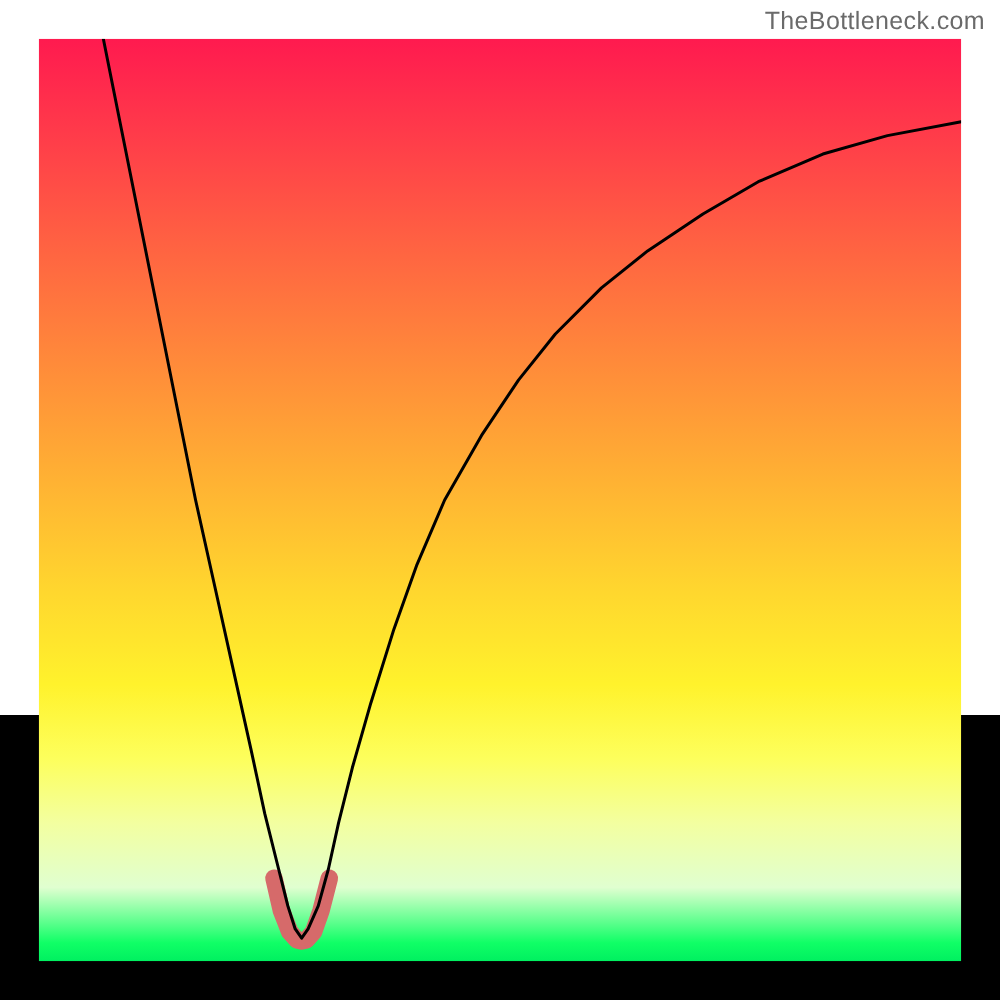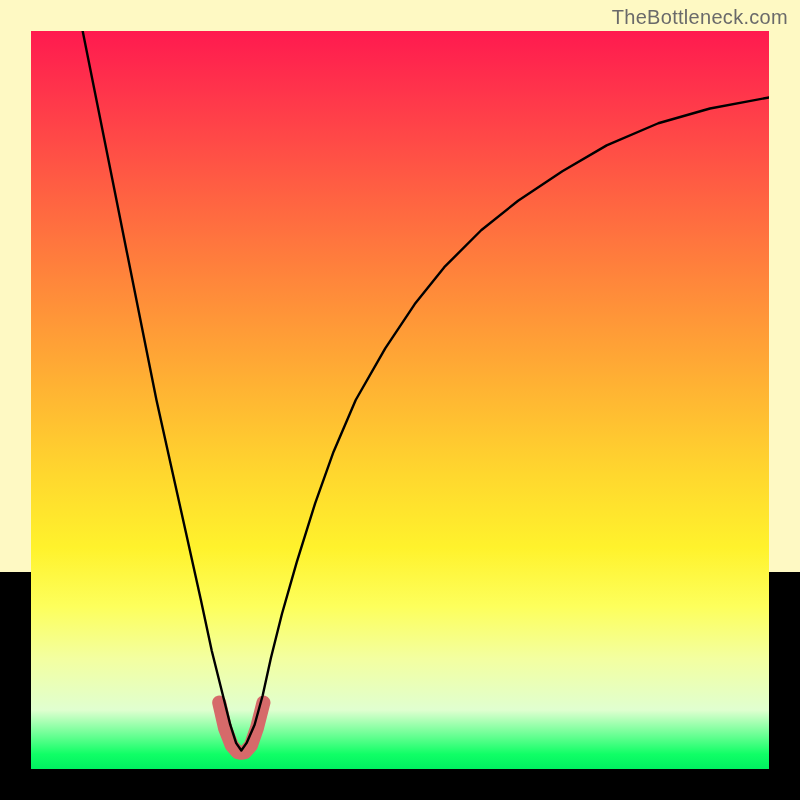--- a/index.html
+++ b/index.html
@@ -8,21 +8,21 @@
     width: 800px;
     height: 800px;
     background: #000;
     overflow: hidden;
     font-family: Arial, Helvetica, sans-serif;
   }
   .frame {
     position: relative;
     width: 800px;
     height: 572px;
-    background: #fef9c3;
+    background: #ffffff;
   }
   .watermark {
     position: absolute;
     top: 6px;
     right: 12px;
     color: #6a6a6a;
     font-size: 20px;
     font-weight: 400;
     letter-spacing: 0.3px;
     z-index: 5;

